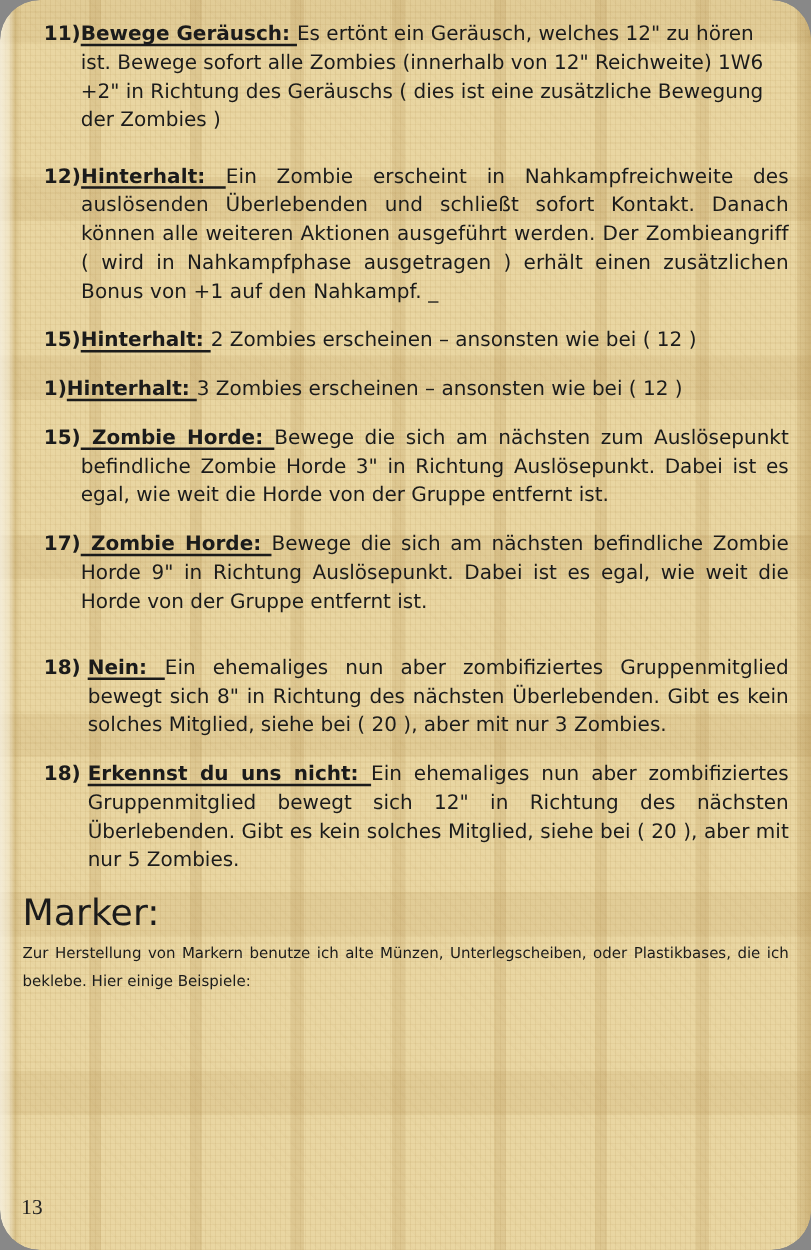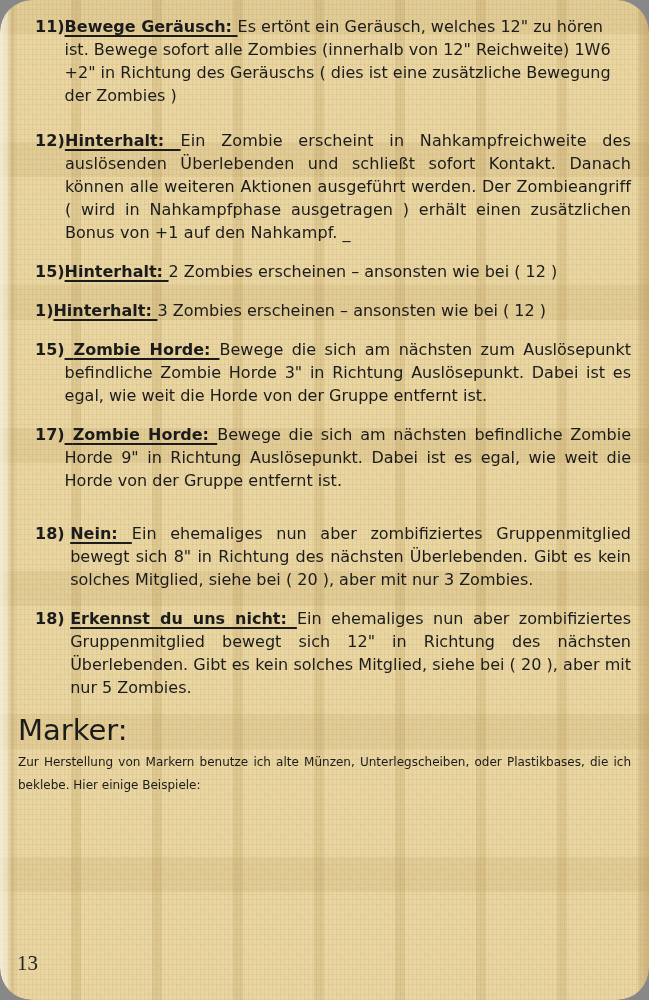--- a/index.html
+++ b/index.html
@@ -39,21 +39,21 @@
   #r12 .txt, #r12 .num { letter-spacing: 0.1px; }
   #r18 { margin-top: 30px; }
   .marker-section { margin-top: 4px; }
   .marker-heading { font-size: 29px; font-weight: 400; line-height: 30px; margin-bottom: 6px; }
   .marker-body { font-size: 12px; line-height: 23px; text-align: justify; }
   .page-number {
     position: absolute;
     left: 17px;
     bottom: 24px;
     font-family: "Liberation Serif", "DejaVu Serif", serif;
-    font-size: 21px;
+    font-size: 17px;
     color: #222;
   }
 </style>
 </head>
 <body>
 
 <div class="page">
   <div class="content">
 
     <div class="rules">

